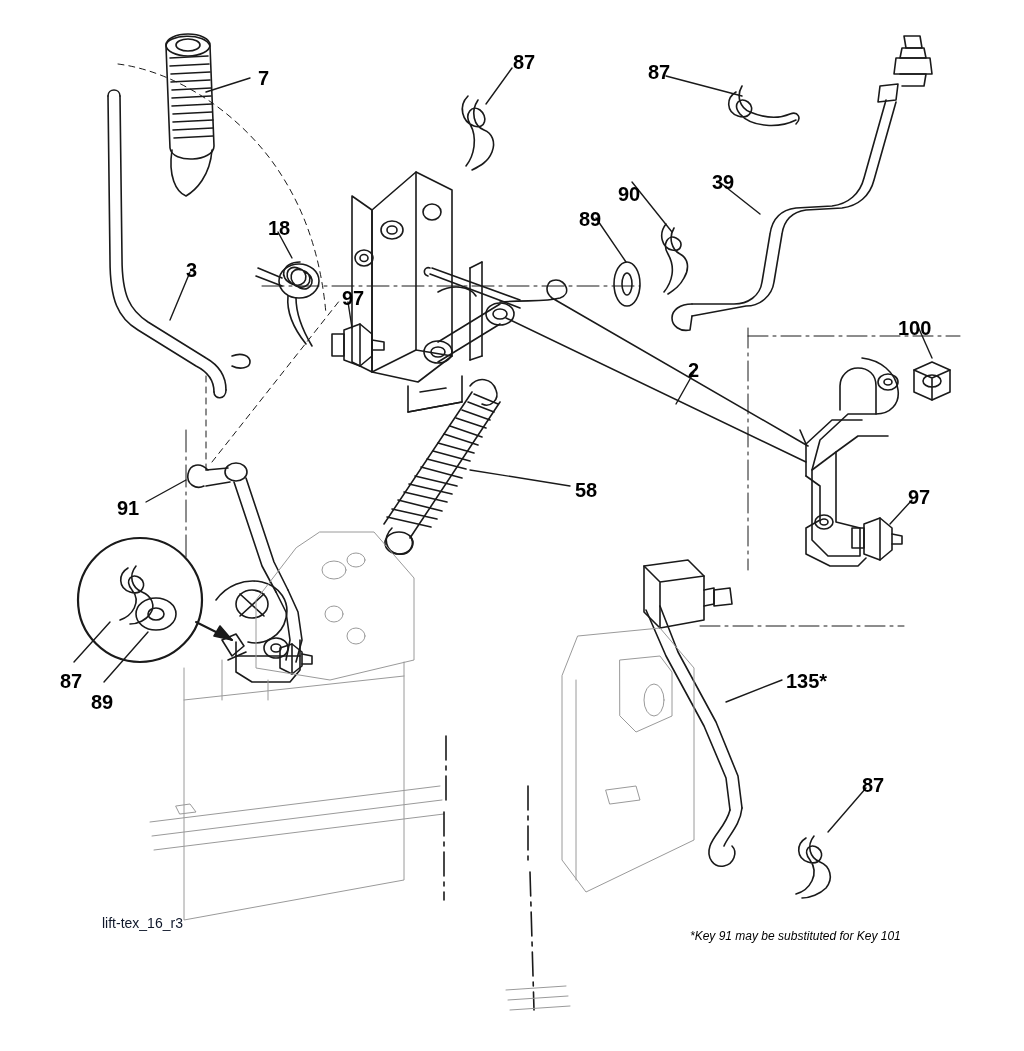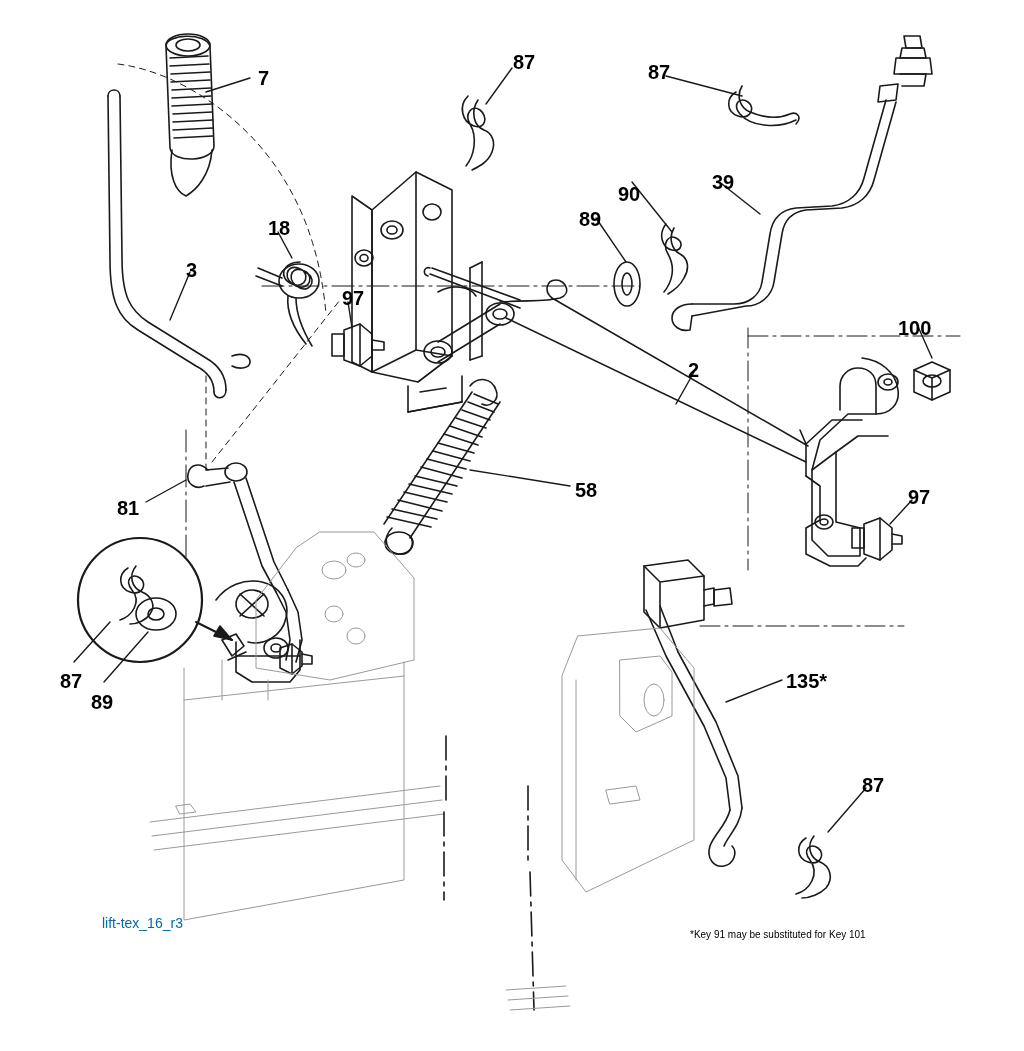--- a/index.html
+++ b/index.html
@@ -27,30 +27,31 @@
     font-family: "Liberation Sans", sans-serif;
     font-size: 20px;
     font-weight: bold;
     color: #000000;
     white-space: nowrap;
     line-height: 1;
   }
   .note {
     position: absolute;
     font-family: "Liberation Sans", sans-serif;
-    font-size: 10px;
+    font-size: 12px;
     color: #000000;
     white-space: nowrap;
     line-height: 1;
+    font-style: italic;
   }
   .figid {
     position: absolute;
     font-family: "Liberation Sans", sans-serif;
     font-size: 14px;
-    color: #0369a1;
+    color: #0f172a;
     white-space: nowrap;
     line-height: 1;
   }
 </style>
 </head>
 <body>
 
 <div id="sheet">
 
   <svg id="art" viewBox="0 0 1024 1051" xmlns="http://www.w3.org/2000/svg">
@@ -329,21 +330,21 @@
   <div class="callout" style="left:618px; top:184px;">90</div>
   <div class="callout" style="left:712px; top:172px;">39</div>
   <div class="callout" style="left:579px; top:209px;">89</div>
   <div class="callout" style="left:268px; top:218px;">18</div>
   <div class="callout" style="left:186px; top:260px;">3</div>
   <div class="callout" style="left:342px; top:288px;">97</div>
   <div class="callout" style="left:898px; top:318px;">100</div>
   <div class="callout" style="left:688px; top:360px;">2</div>
   <div class="callout" style="left:575px; top:480px;">58</div>
   <div class="callout" style="left:908px; top:487px;">97</div>
-  <div class="callout" style="left:117px; top:498px;">81</div>
+  <div class="callout" style="left:117px; top:498px;">91</div>
   <div class="callout" style="left:786px; top:671px;">135*</div>
   <div class="callout" style="left:60px;  top:671px;">87</div>
   <div class="callout" style="left:91px;  top:692px;">89</div>
   <div class="callout" style="left:862px; top:775px;">87</div>
 
   <div class="figid" style="left:102px; top:916px;">lift-tex_16_r3</div>
   <div class="note" style="left:690px; top:930px;">*Key 91 may be substituted for Key 101</div>
 
 </div>
 

